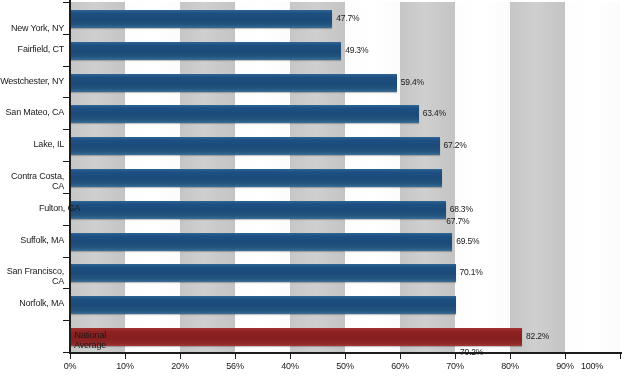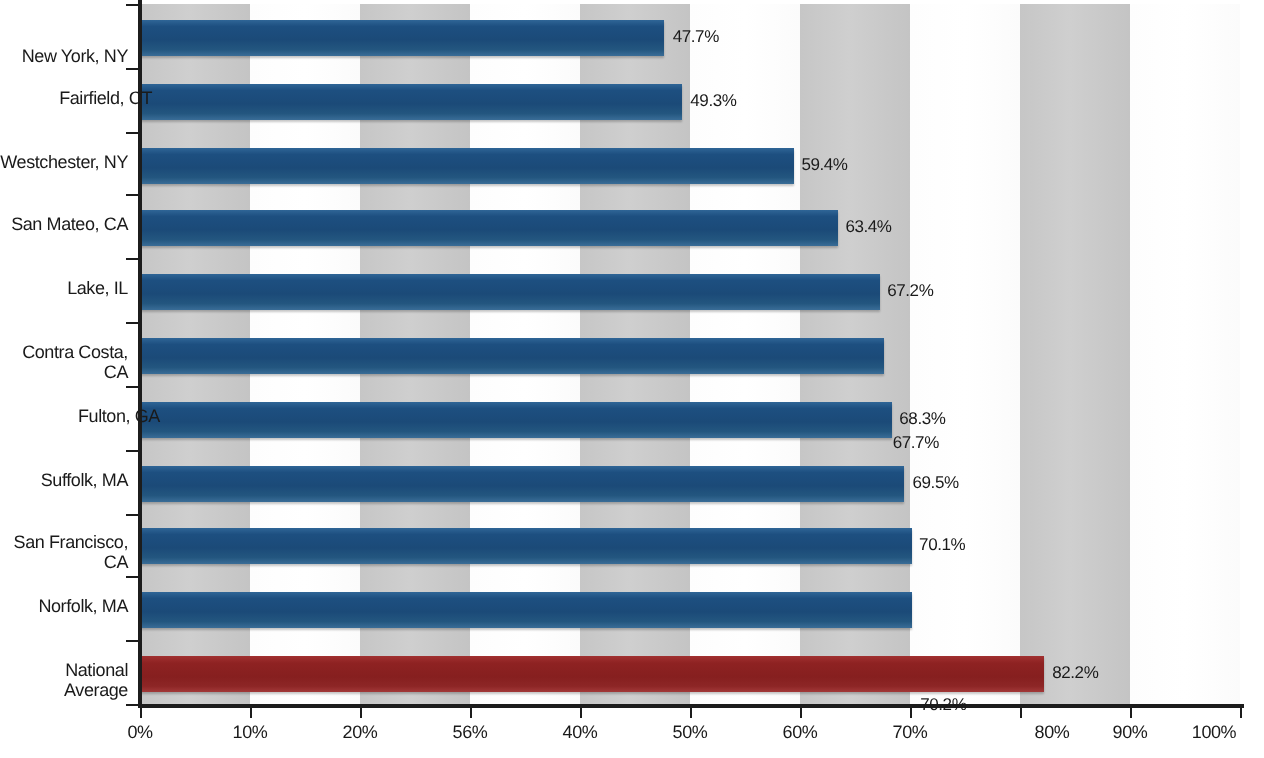--- a/index.html
+++ b/index.html
@@ -195,30 +195,30 @@
       <div class="tick-x" style="left: 345px;"></div>
       <div class="tick-x" style="left: 400px;"></div>
       <div class="tick-x" style="left: 455px;"></div>
       <div class="tick-x" style="left: 510px;"></div>
       <div class="tick-x" style="left: 565px;"></div>
       <div class="tick-x" style="left: 620px;"></div>
     </div>
 
   <div id="cat-labels">
       <div class="cat-label" style="top: 11.9091px; margin-top: 11px;">New York, NY</div>
-      <div class="cat-label" style="top: 43.7273px; margin-left: 12px;">Fairfield, CT</div>
+      <div class="cat-label" style="top: 43.7273px;">Fairfield, CT</div>
       <div class="cat-label" style="top: 75.5455px;">Westchester, NY</div>
       <div class="cat-label" style="top: 107.364px;">San Mateo, CA</div>
       <div class="cat-label" style="top: 139.182px;">Lake, IL</div>
       <div class="cat-label" style="top: 171px;">Contra Costa, CA</div>
       <div class="cat-label" style="top: 202.818px; padding-left: 16px;">Fulton, GA</div>
       <div class="cat-label" style="top: 234.636px;">Suffolk, MA</div>
       <div class="cat-label" style="top: 266.455px;">San Francisco, CA</div>
       <div class="cat-label" style="top: 298.273px;">Norfolk, MA</div>
-      <div class="cat-label" style="top: 330.091px;">National Average</div>
+      <div class="cat-label" style="top: 330.091px; padding-left: 42px;">National Average</div>
     </div>
 
   <div id="val-labels">
       <div class="bar-value" style="left: 336.35px; top: 12.9091px;">47.7%</div>
       <div class="bar-value" style="left: 345.15px; top: 44.7273px;">49.3%</div>
       <div class="bar-value" style="left: 400.7px; top: 76.5455px;">59.4%</div>
       <div class="bar-value" style="left: 422.7px; top: 108.364px;">63.4%</div>
       <div class="bar-value" style="left: 443.6px; top: 140.182px;">67.2%</div>
       <div class="bar-value" style="left: 446.35px; top: 172px; margin-top: 44px;">67.7%</div>
       <div class="bar-value" style="left: 449.65px; top: 203.818px;">68.3%</div>
@@ -230,18 +230,18 @@
 
   <div id="x-labels">
       <div class="xlabel" style="left: 70px;">0%</div>
       <div class="xlabel" style="left: 125px;">10%</div>
       <div class="xlabel" style="left: 180px;">20%</div>
       <div class="xlabel" style="left: 235px;">56%</div>
       <div class="xlabel" style="left: 290px;">40%</div>
       <div class="xlabel" style="left: 345px;">50%</div>
       <div class="xlabel" style="left: 400px;">60%</div>
       <div class="xlabel" style="left: 455px;">70%</div>
-      <div class="xlabel" style="left: 526px;">80%</div>
+      <div class="xlabel" style="left: 510px;">80%</div>
       <div class="xlabel" style="left: 565px;">90%</div>
-      <div class="xlabel" style="left: 592px; margin-left: 15px;">100%</div>
+      <div class="xlabel" style="left: 592px;">100%</div>
     </div>
 
 </div>
 
 </body></html>

